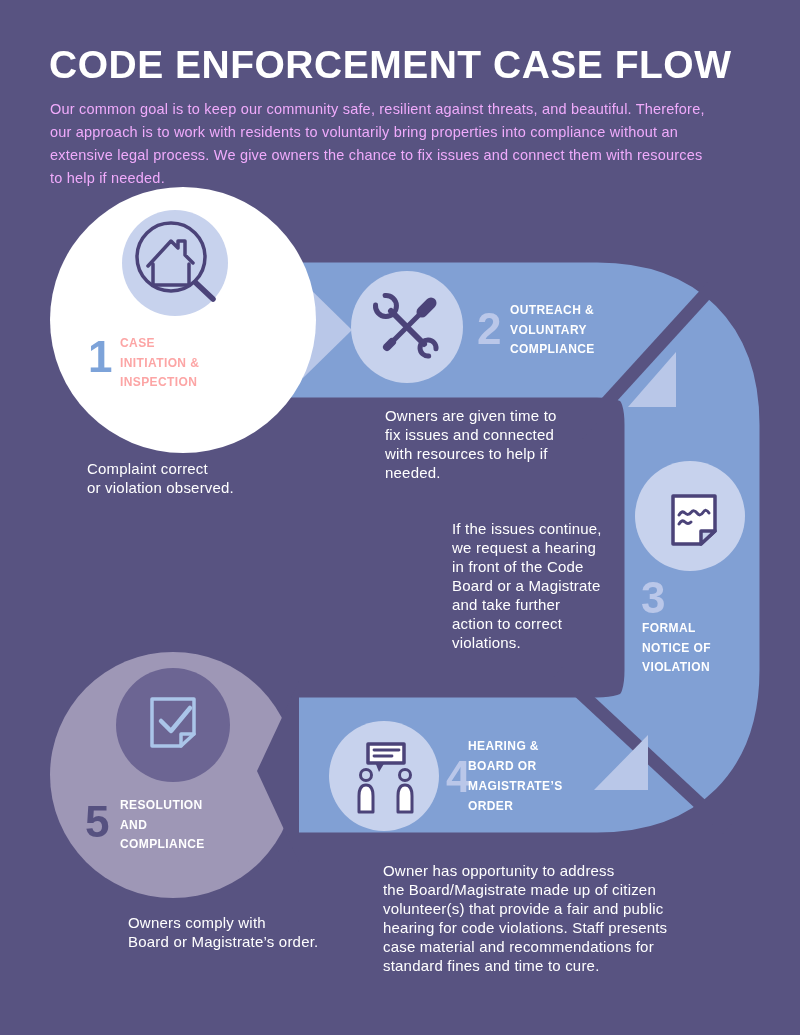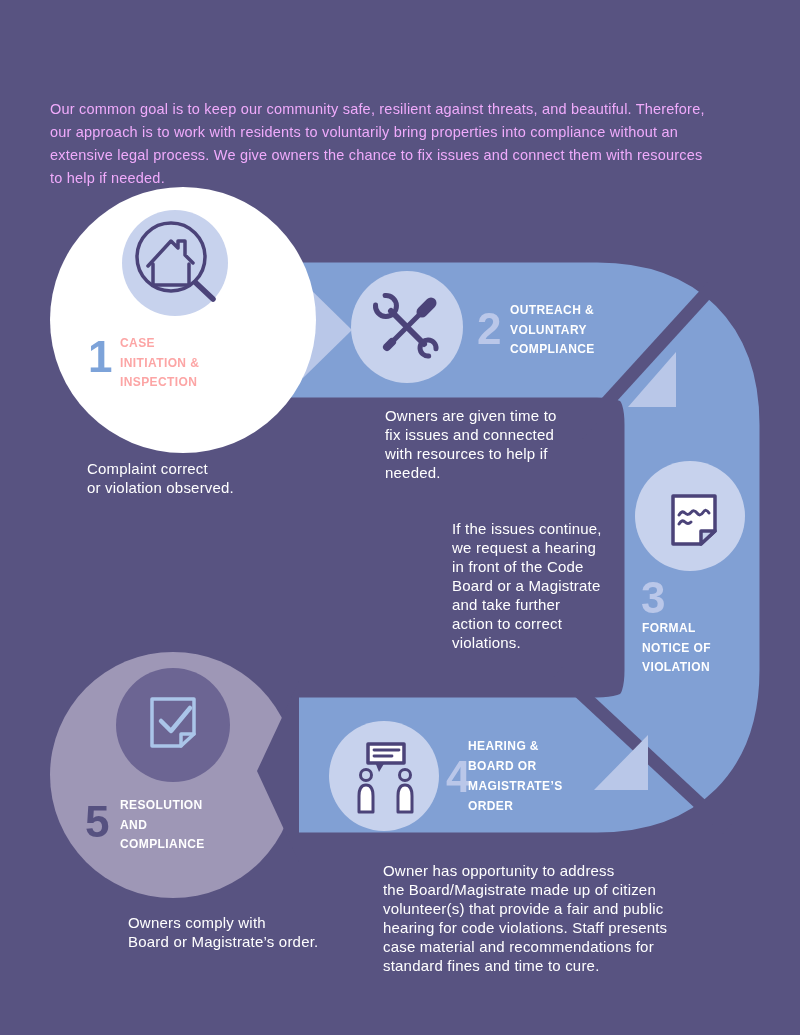--- a/index.html
+++ b/index.html
@@ -77,20 +77,21 @@
       <polygon points="375,762 385,762 379,772" fill="#4b4379" stroke="none"></polygon>
       <line x1="374" y1="750" x2="399" y2="750" stroke-width="2.8"></line>
       <line x1="374" y1="756" x2="392" y2="756" stroke-width="2.8"></line>
       <circle cx="366" cy="775" r="5.5" fill="none" stroke-width="3"></circle>
       <circle cx="405" cy="775" r="5.5" fill="none" stroke-width="3"></circle>
       <path d="M359 812 V796 Q359 785 366 785 Q373 785 373 796 V812 Z" fill="#ffffff" stroke-width="3"></path>
       <path d="M398 812 V796 Q398 785 405 785 Q412 785 412 796 V812 Z" fill="#ffffff" stroke-width="3"></path>
     </g>
   </svg>
 
+  <div class="txt title" style="left:49px;top:44px;">CODE ENFORCEMENT CASE FLOW</div>
 
   <div class="txt intro" style="left:50px;top:98px;width:710px;">Our common goal is to keep our community safe, resilient against threats, and beautiful. Therefore,
 our approach is to work with residents to voluntarily bring properties into compliance without an
 extensive legal process. We give owners the chance to fix issues and connect them with resources
 to help if needed.</div>
 
   <div class="txt num n1" style="left:88px;top:335px;">1</div>
   <div class="txt slabel dark" style="left:120px;top:334px;">CASE
 INITIATION &amp;
 INSPECTION</div>

